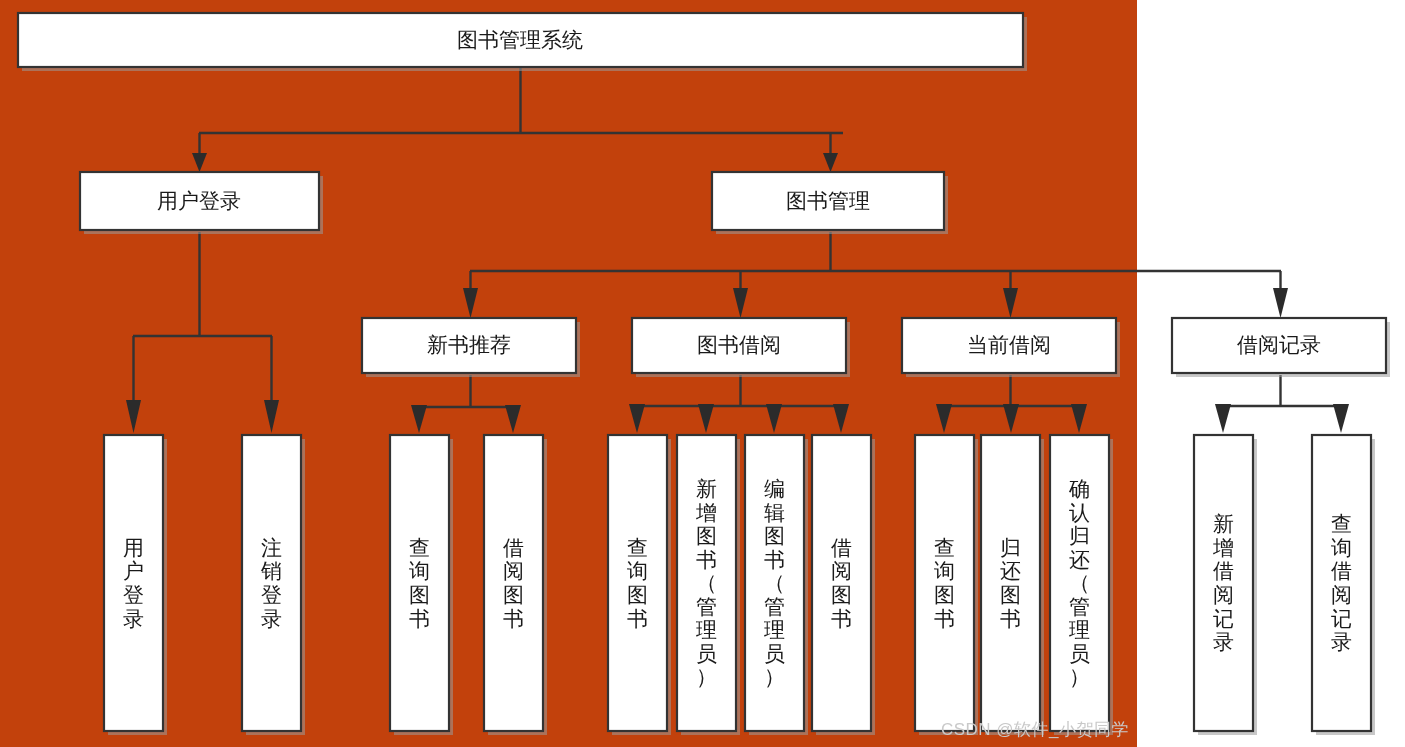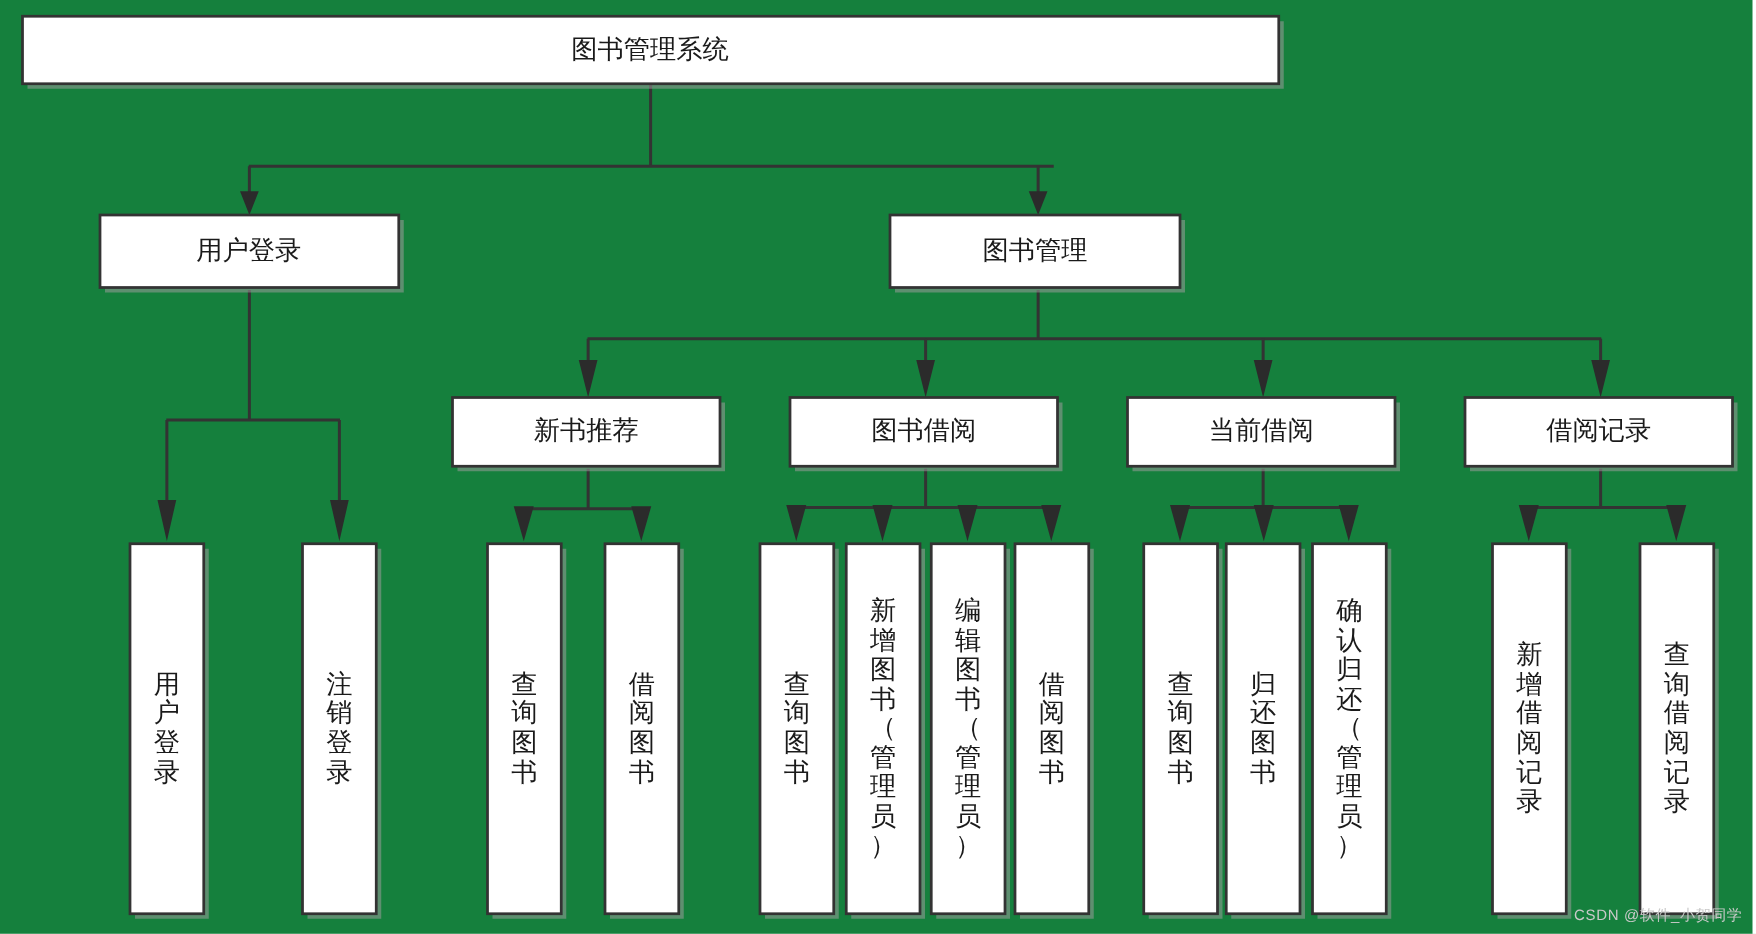--- a/index.html
+++ b/index.html
@@ -8,23 +8,23 @@
     background: #ffffff;
   }
   body {
     width: 1405px;
     height: 747px;
     font-family: "Liberation Sans", "DejaVu Sans", sans-serif;
     overflow: hidden;
   }
   #diagram-root {
     position: relative;
-    width: 1402px;
+    width: 1137px;
     height: 747px;
-    background: #15803d;
+    background: #c2410c;
   }
   svg.diagram-svg {
     position: absolute;
     left: 0;
     top: 0;
     width: 1405px;
     height: 747px;
     display: block;
   }
   .node-box {
@@ -69,21 +69,21 @@
     letter-spacing: 0;
   }
   .vert-label span {
     display: block;
   }
   .watermark {
     position: absolute;
     right: 8px;
     bottom: 6px;
     font-family: "Liberation Sans", "DejaVu Sans", sans-serif;
-    font-size: 12px;
+    font-size: 17px;
     color: #c9c9c9;
     white-space: nowrap;
     letter-spacing: 0.5px;
   }
 </style>
 </head>
 <body>
 
 <div id="diagram-root">
 

